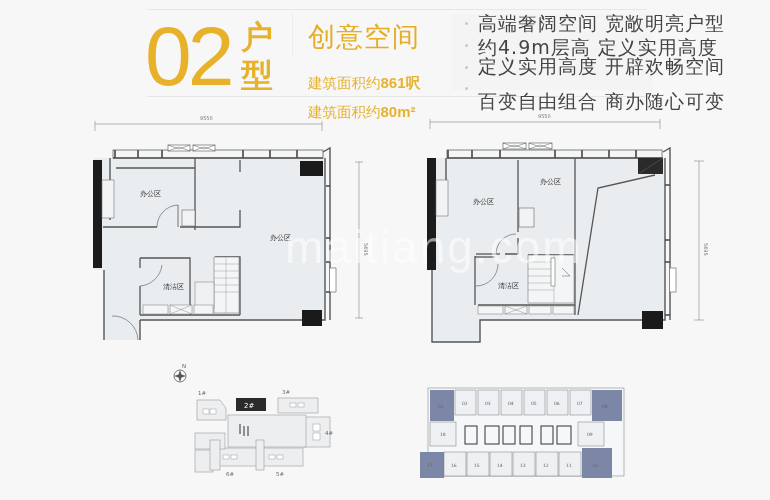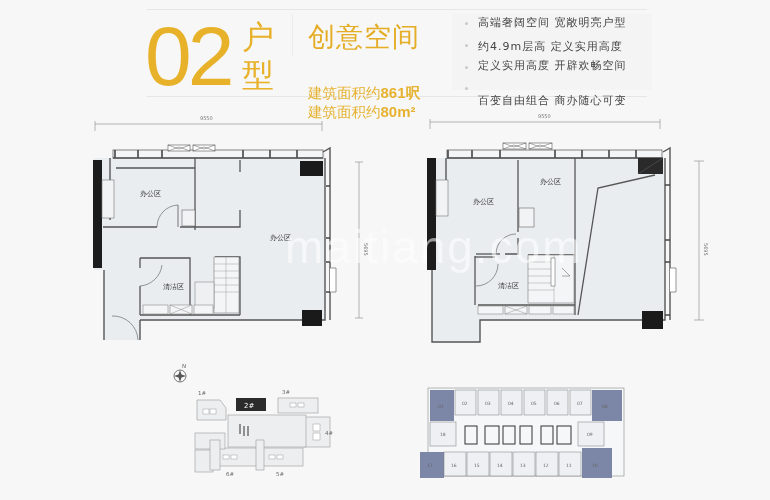--- a/index.html
+++ b/index.html
@@ -6,31 +6,31 @@
   html, body { width: 770px; height: 500px; background: #f7f7f7; overflow: hidden; }
   body { position: relative; font-family: "DejaVu Sans", "Liberation Sans", sans-serif; }
 
   .hr { position: absolute; left: 147px; width: 500px; height: 1px; background: #e6e6e6; }
   .hr.top { top: 9px; }
   .hr.bottom { top: 96px; }
 
   .unit-num { position: absolute; left: 145px; top: 14px; font-family: "Liberation Sans", sans-serif;
     font-size: 84px; line-height: 84px; color: #e8b12a; letter-spacing: -4px; font-weight: 400; }
   .unit-word { position: absolute; left: 241px; top: 18px; width: 34px; font-size: 32px; line-height: 38px;
-    color: #e8b12a; text-align: center; font-weight: 400; }
+    color: #e8b12a; font-weight: 700; }
   .vdiv { position: absolute; left: 292px; top: 14px; width: 1px; height: 42px; background: #ececec; }
 
   .title { position: absolute; left: 308px; top: 20px; font-size: 27px; line-height: 34px; color: #e4ad25; letter-spacing: 1px; }
   .area-line { position: absolute; left: 308px; font-size: 14.5px; line-height: 17px; color: #e6b230; }
   .area-line.a1 { top: 63px; margin-top: 40px; }
-  .area-line.a2 { top: 84px; }
+  .area-line.a2 { top: 74px; }
   .area-line b { font-family: "Liberation Sans", sans-serif; font-weight: 700; font-size: 15px; }
 
   .features { position: absolute; left: 452px; top: 14px; width: 200px; height: 76px; background: #f4f4f4; }
-  .feat { position: absolute; left: 478px; font-size: 11px; line-height: 18px; color: #444; letter-spacing: 1px; white-space: nowrap; }
+  .feat { position: absolute; left: 478px; font-size: 19px; line-height: 18px; color: #444; letter-spacing: 1px; white-space: nowrap; }
   .dot { position: absolute; left: 465px; width: 3px; height: 3px; border-radius: 50%; background: #c9c9c9; }
 
   svg { position: absolute; overflow: visible; }
   .room-label { font-size: 7px; fill: #333; font-family: "DejaVu Sans", sans-serif; }
   .dim-label { font-size: 5px; fill: #777; font-family: "DejaVu Sans", sans-serif; }
   .tiny { font-size: 5.5px; fill: #666; font-family: "DejaVu Sans", sans-serif; }
 
   .watermark { position: absolute; left: 285px; top: 220px; font-family: "Liberation Sans", sans-serif;
     font-size: 46px; color: rgba(255,255,255,0.55); letter-spacing: 2px; pointer-events: none; }
 </style>

